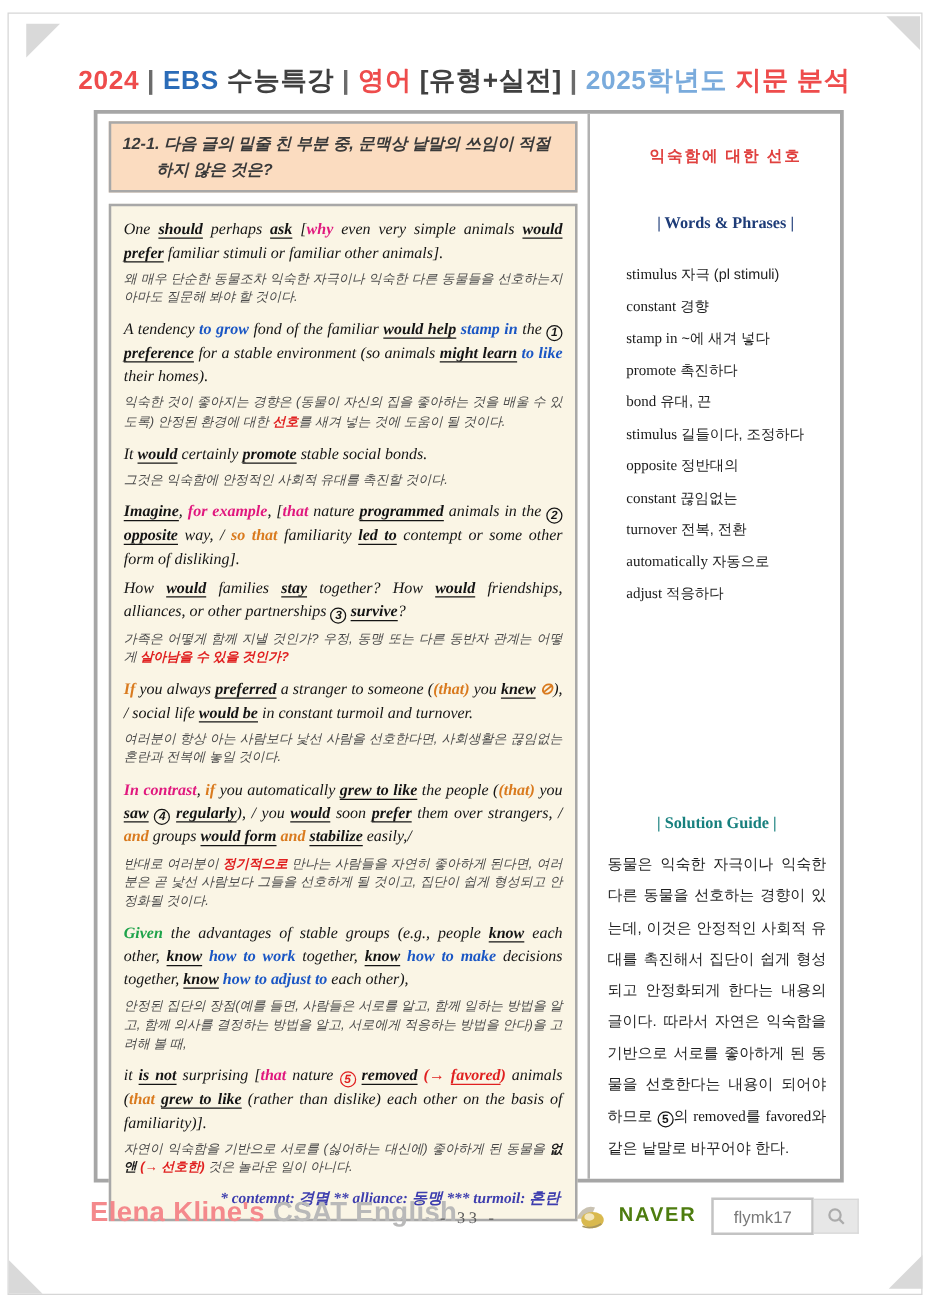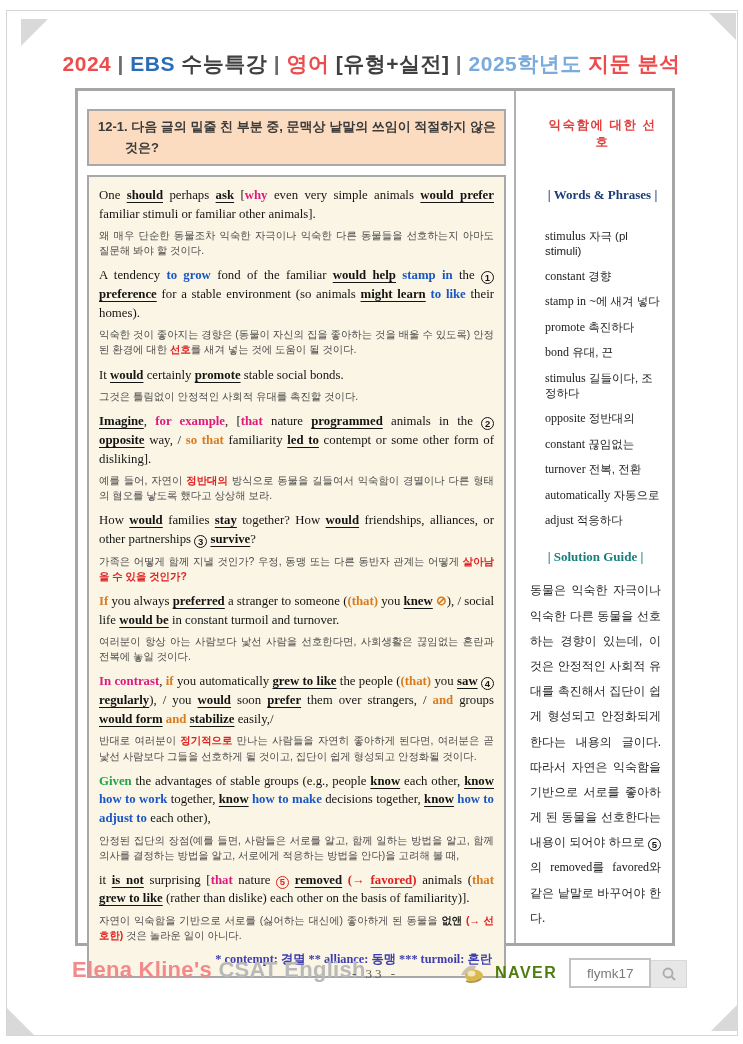--- a/index.html
+++ b/index.html
@@ -21,21 +21,21 @@
   .s-hr{color:#ee4c4c;}
   .s-hb{color:#2b6cb8;}
   .s-hlb{color:#7aabdc;}
   .s-hg{color:#404040;}
   .s-hsep{color:#6b6b6b;}
 
   .content-box{
     position:absolute;left:75px;top:88px;width:600px;height:858px;
     border:3px solid #a6a6a6;display:flex;background:#ffffff;box-sizing:border-box;
   }
-  .left-col{width:436px;box-sizing:border-box;padding:18px 8px 8px 9px;}
+  .left-col{width:392px;box-sizing:border-box;padding:6px 8px 8px 9px;font-style:italic;}
   .divider{width:2px;background:#b2b2b2;}
   .sidebar{flex:1;position:relative;box-sizing:border-box;padding:10px 12px 10px 29px;}
 
   .question-box{
     border:2px solid #a8a8a8;background:#fbdcc0;color:#3a3a3a;
     font-size:13px;font-weight:bold;line-height:1.65;
     padding:5px 8px 5px 9px;margin-bottom:9px;
     text-indent:-27px;padding-left:36px;box-sizing:border-box;
   }
   .passage-box{
@@ -87,21 +87,21 @@
   .solution-text{font-size:12px;line-height:2.1;color:#1f1f1f;text-align:justify;}
 
   .footer{position:absolute;left:0;top:950px;width:743px;height:56px;}
   .brand{position:absolute;left:72px;top:7px;font-size:22px;font-weight:bold;letter-spacing:0.3px;white-space:nowrap;}
   .brand-1{color:#f4898c;}
   .brand-2{color:#b9b9b9;}
   .page-num{position:absolute;left:352px;top:16px;color:#595959;font-family:"Liberation Serif",serif;font-size:13px;letter-spacing:3px;}
   .naver-group{position:absolute;left:458px;top:8px;display:flex;align-items:center;}
   .naver-icon{width:28px;height:26px;margin-right:9px;}
   .naver-text{color:#4d7c0f;font-weight:bold;font-size:16px;letter-spacing:1.5px;}
-  .search-box{display:flex;align-items:flex-end;margin-left:12px;}
+  .search-box{display:flex;align-items:center;margin-left:12px;}
   .search-input{
     width:74px;height:24px;border:2px solid #c3c3c3;background:#ffffff;color:#7a7a7a;
     font-size:13.5px;text-align:center;font-family:"Liberation Sans",sans-serif;outline:none;box-sizing:content-box;
   }
   .search-btn{
     width:36px;height:28px;background:#e7e7e7;border:1px solid #d8d8d8;border-left:none;
     display:flex;align-items:center;justify-content:center;cursor:pointer;padding:0;
   }
 </style>
 </head>
@@ -117,23 +117,22 @@
 
 <div class="content-box">
   <div class="left-col">
     <div class="question-box">12-1. 다음 글의 밑줄 친 부분 중, 문맥상 낱말의 쓰임이 적절하지 않은 것은?</div>
     <div class="passage-box">
         <p class="blk-en"><span class="s-p">One </span><span class="s-bu">should</span><span class="s-p"> perhaps </span><span class="s-bu">ask</span><span class="s-p"> [</span><span class="s-mag">why</span><span class="s-p"> even very simple animals </span><span class="s-bu">would prefer</span><span class="s-p"> familiar stimuli or familiar other animals].</span></p>
         <p class="blk-ko"><span class="s-k">왜 매우 단순한 동물조차 익숙한 자극이나 익숙한 다른 동물들을 선호하는지 아마도 질문해 봐야 할 것이다.</span></p>
         <p class="blk-en"><span class="s-p">A tendency </span><span class="s-blue">to grow</span><span class="s-p"> fond of the familiar </span><span class="s-bu">would help</span><span class="s-p"> </span><span class="s-blue">stamp in</span><span class="s-p"> the </span><span class="s-circ">1</span><span class="s-p"> </span><span class="s-bu">preference</span><span class="s-p"> for a stable environment (so animals </span><span class="s-bu">might learn</span><span class="s-p"> </span><span class="s-blue">to like</span><span class="s-p"> their homes).</span></p>
         <p class="blk-ko"><span class="s-k">익숙한 것이 좋아지는 경향은 (동물이 자신의 집을 좋아하는 것을 배울 수 있도록) 안정된 환경에 대한 </span><span class="s-kr">선호</span><span class="s-k">를 새겨 넣는 것에 도움이 될 것이다.</span></p>
         <p class="blk-en"><span class="s-p">It </span><span class="s-bu">would</span><span class="s-p"> certainly </span><span class="s-bu">promote</span><span class="s-p"> stable social bonds.</span></p>
-        <p class="blk-ko"><span class="s-k">그것은 틀림없이 안정적인 사회적 유대를 촉진할 것이다.</span></p>
+        <p class="blk-ko"><span class="s-k">그것은 익숙함에 안정적인 사회적 유대를 촉진할 것이다.</span></p>
         <p class="blk-en"><span class="s-bu">Imagine</span><span class="s-p">, </span><span class="s-mag">for example</span><span class="s-p">, [</span><span class="s-mag">that</span><span class="s-p"> nature </span><span class="s-bu">programmed</span><span class="s-p"> animals in the </span><span class="s-circ">2</span><span class="s-p"> </span><span class="s-bu">opposite</span><span class="s-p"> way, / </span><span class="s-org">so that</span><span class="s-p"> familiarity </span><span class="s-bu">led to</span><span class="s-p"> contempt or some other form of disliking].</span></p>
-        <p class="blk-ko"><span class="s-k">예를 들어, 자연이 </span><span class="s-kr">정반대의</span><span class="s-k"> 방식으로 동물을 길들여서 익숙함이 경멸이나 다른 형태의 혐오를 낳도록 했다고 상상해 보라.</span></p>
         <p class="blk-en"><span class="s-p">How </span><span class="s-bu">would</span><span class="s-p"> families </span><span class="s-bu">stay</span><span class="s-p"> together? How </span><span class="s-bu">would</span><span class="s-p"> friendships, alliances, or other partnerships </span><span class="s-circ">3</span><span class="s-p"> </span><span class="s-bu">survive</span><span class="s-p">?</span></p>
         <p class="blk-ko"><span class="s-k">가족은 어떻게 함께 지낼 것인가? 우정, 동맹 또는 다른 동반자 관계는 어떻게 </span><span class="s-kr">살아남을 수 있을 것인가?</span></p>
         <p class="blk-en"><span class="s-org">If</span><span class="s-p"> you always </span><span class="s-bu">preferred</span><span class="s-p"> a stranger to someone (</span><span class="s-org">(that)</span><span class="s-p"> you </span><span class="s-bu">knew</span><span class="s-p"> </span><span class="s-org">⊘</span><span class="s-p">), / social life </span><span class="s-bu">would be</span><span class="s-p"> in constant turmoil and turnover.</span></p>
         <p class="blk-ko"><span class="s-k">여러분이 항상 아는 사람보다 낯선 사람을 선호한다면, 사회생활은 끊임없는 혼란과 전복에 놓일 것이다.</span></p>
         <p class="blk-en"><span class="s-mag">In contrast</span><span class="s-p">, </span><span class="s-org">if</span><span class="s-p"> you automatically </span><span class="s-bu">grew to like</span><span class="s-p"> the people (</span><span class="s-org">(that)</span><span class="s-p"> you </span><span class="s-bu">saw</span><span class="s-p"> </span><span class="s-circ">4</span><span class="s-p"> </span><span class="s-bu">regularly</span><span class="s-p">), / you </span><span class="s-bu">would</span><span class="s-p"> soon </span><span class="s-bu">prefer</span><span class="s-p"> them over strangers, / </span><span class="s-org">and</span><span class="s-p"> groups </span><span class="s-bu">would form</span><span class="s-p"> </span><span class="s-org">and</span><span class="s-p"> </span><span class="s-bu">stabilize</span><span class="s-p"> easily,/</span></p>
         <p class="blk-ko"><span class="s-k">반대로 여러분이 </span><span class="s-kr">정기적으로</span><span class="s-k"> 만나는 사람들을 자연히 좋아하게 된다면, 여러분은 곧 낯선 사람보다 그들을 선호하게 될 것이고, 집단이 쉽게 형성되고 안정화될 것이다.</span></p>
         <p class="blk-en"><span class="s-grn">Given</span><span class="s-p"> the advantages of stable groups (e.g., people </span><span class="s-bu">know</span><span class="s-p"> each other, </span><span class="s-bu">know</span><span class="s-p"> </span><span class="s-blue">how to work</span><span class="s-p"> together, </span><span class="s-bu">know</span><span class="s-p"> </span><span class="s-blue">how to make</span><span class="s-p"> decisions together, </span><span class="s-bu">know</span><span class="s-p"> </span><span class="s-blue">how to adjust to</span><span class="s-p"> each other),</span></p>
         <p class="blk-ko"><span class="s-k">안정된 집단의 장점(예를 들면, 사람들은 서로를 알고, 함께 일하는 방법을 알고, 함께 의사를 결정하는 방법을 알고, 서로에게 적응하는 방법을 안다)을 고려해 볼 때,</span></p>
         <p class="blk-en"><span class="s-p">it </span><span class="s-bu">is not</span><span class="s-p"> surprising [</span><span class="s-mag">that</span><span class="s-p"> nature </span><span class="s-circred">5</span><span class="s-p"> </span><span class="s-bu">removed</span><span class="s-red"> (→ </span><span class="s-redbu">favored</span><span class="s-red">)</span><span class="s-p"> animals (</span><span class="s-org">that</span><span class="s-p"> </span><span class="s-bu">grew to like</span><span class="s-p"> (rather than dislike) each other on the basis of familiarity)].</span></p>
         <p class="blk-ko"><span class="s-k">자연이 익숙함을 기반으로 서로를 (싫어하는 대신에) 좋아하게 된 동물을 </span><span class="s-kb">없앤</span><span class="s-k"> </span><span class="s-kr">(→ 선호한)</span><span class="s-k"> 것은 놀라운 일이 아니다.</span></p>

